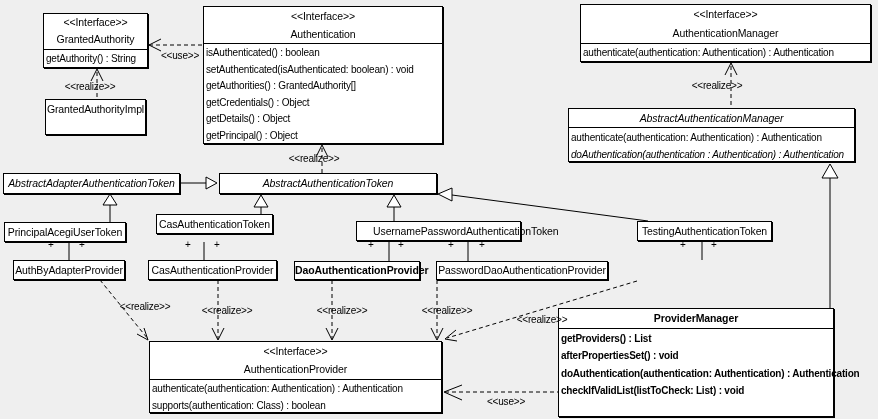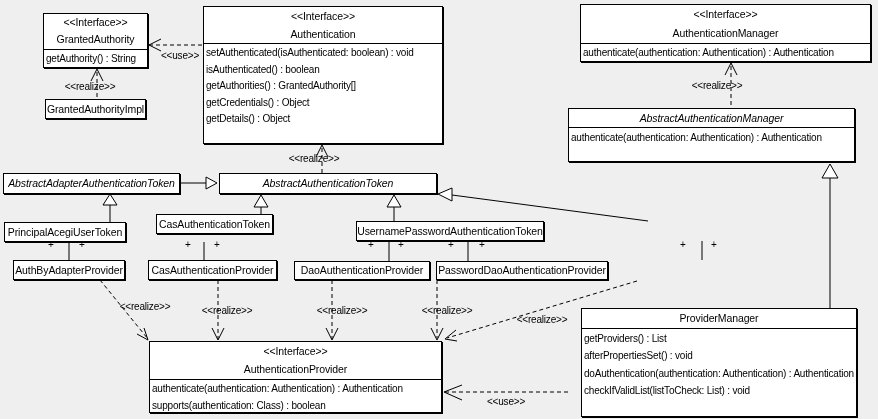--- a/index.html
+++ b/index.html
@@ -79,107 +79,112 @@
   <div class="uml-class" style="left:43px;top:13px;width:105px;height:55px;">
     <div class="hd" style="height:35px;">
       <div class="stereo" style="line-height:17px;">&lt;&lt;Interface&gt;&gt;</div>
       <div class="cname" style="line-height:17px;">GrantedAuthority</div>
     </div>
     <div class="methods" style="line-height:16px;">
       <div class="method">getAuthority() : String</div>
     </div>
   </div>
 
-  <div class="uml-class single" style="left:45px;top:99px;width:101px;height:20px;">
+  <div class="uml-class single" style="left:45px;top:99px;width:101px;height:36px;">
     <div class="cname">GrantedAuthorityImpl</div>
   </div>
 
   <div class="uml-class" style="left:203px;top:6px;width:240px;height:138px;">
     <div class="hd" style="height:36px;">
       <div class="stereo">&lt;&lt;Interface&gt;&gt;</div>
       <div class="cname">Authentication</div>
     </div>
     <div class="methods" style="line-height:16.6px;">
+      <div class="method">isAuthenticated() : boolean</div>
       <div class="method">setAuthenticated(isAuthenticated: boolean) : void</div>
-      <div class="method">isAuthenticated() : boolean</div>
       <div class="method">getAuthorities() : GrantedAuthority[]</div>
       <div class="method">getCredentials() : Object</div>
       <div class="method">getDetails() : Object</div>
+      <div class="method">getPrincipal() : Object</div>
     </div>
   </div>
 
   <div class="uml-class" style="left:580px;top:4px;width:291px;height:58px;">
     <div class="hd" style="height:38px;">
       <div class="stereo" style="line-height:19px;">&lt;&lt;Interface&gt;&gt;</div>
       <div class="cname" style="line-height:19px;">AuthenticationManager</div>
     </div>
     <div class="methods" style="line-height:16px;">
       <div class="method">authenticate(authentication: Authentication) : Authentication</div>
     </div>
   </div>
 
   <div class="uml-class" style="left:568px;top:108px;width:287px;height:54px;">
     <div class="hd" style="height:18px;">
       <div class="cname ital" style="line-height:18px;">AbstractAuthenticationManager</div>
     </div>
     <div class="methods" style="line-height:17px;">
       <div class="method">authenticate(authentication: Authentication) : Authentication</div>
+      <div class="method ital">doAuthentication(authentication : Authentication) : Authentication</div>
     </div>
   </div>
 
   <div class="uml-class single" style="left:3px;top:173px;width:177px;height:21px;">
     <div class="cname ital" style="line-height:19px;">AbstractAdapterAuthenticationToken</div>
   </div>
 
   <div class="uml-class single" style="left:4px;top:222px;width:122px;height:20px;">
     <div class="cname">PrincipalAcegiUserToken</div>
   </div>
 
   <div class="uml-class single" style="left:219px;top:173px;width:218px;height:21px;">
     <div class="cname ital" style="line-height:19px;">AbstractAuthenticationToken</div>
   </div>
 
   <div class="uml-class single" style="left:156px;top:214px;width:117px;height:20px;">
     <div class="cname">CasAuthenticationToken</div>
   </div>
 
-  <div class="uml-class single" style="left:356px;top:221px;width:188px;height:20px;">
+  <div class="uml-class single" style="left:356px;top:221px;width:165px;height:20px;padding-left:16px;">
     <div class="cname">UsernamePasswordAuthenticationToken</div>
   </div>
 
+  <div class="uml-class single" style="left:637px;top:221px;width:135px;height:20px;">
+    <div class="cname">TestingAuthenticationToken</div>
+  </div>
 
   <div class="uml-class single" style="left:13px;top:260px;width:112px;height:20px;">
     <div class="cname">AuthByAdapterProvider</div>
   </div>
 
   <div class="uml-class single" style="left:148px;top:260px;width:129px;height:20px;">
     <div class="cname">CasAuthenticationProvider</div>
   </div>
 
-  <div class="uml-class single" style="left:294px;top:261px;width:136px;height:19px;">
+  <div class="uml-class single" style="left:294px;top:261px;width:126px;height:19px;font-weight:bold;">
     <div class="cname" style="line-height:17px;">DaoAuthenticationProvider</div>
   </div>
 
   <div class="uml-class single" style="left:436px;top:261px;width:172px;height:19px;">
     <div class="cname" style="line-height:17px;">PasswordDaoAuthenticationProvider</div>
   </div>
 
 
   <div class="uml-class" style="left:149px;top:341px;width:293px;height:72px;">
     <div class="hd" style="height:37px;">
       <div class="stereo">&lt;&lt;Interface&gt;&gt;</div>
       <div class="cname">AuthenticationProvider</div>
     </div>
     <div class="methods" style="line-height:16.5px;">
       <div class="method">authenticate(authentication: Authentication) : Authentication</div>
       <div class="method">supports(authentication: Class) : boolean</div>
     </div>
   </div>
 
-  <div class="uml-class" style="left:581px;top:308px;width:276px;height:109px;">
+  <div class="uml-class" style="left:558px;top:308px;width:276px;height:109px;font-weight:bold;">
     <div class="hd" style="height:19px;">
       <div class="cname" style="line-height:19px;">ProviderManager</div>
     </div>
     <div class="methods" style="line-height:17.4px;">
       <div class="method">getProviders() : List</div>
       <div class="method">afterPropertiesSet() : void</div>
       <div class="method">doAuthentication(authentication: Authentication) : Authentication</div>
       <div class="method">checkIfValidList(listToCheck: List) : void</div>
     </div>
   </div>

